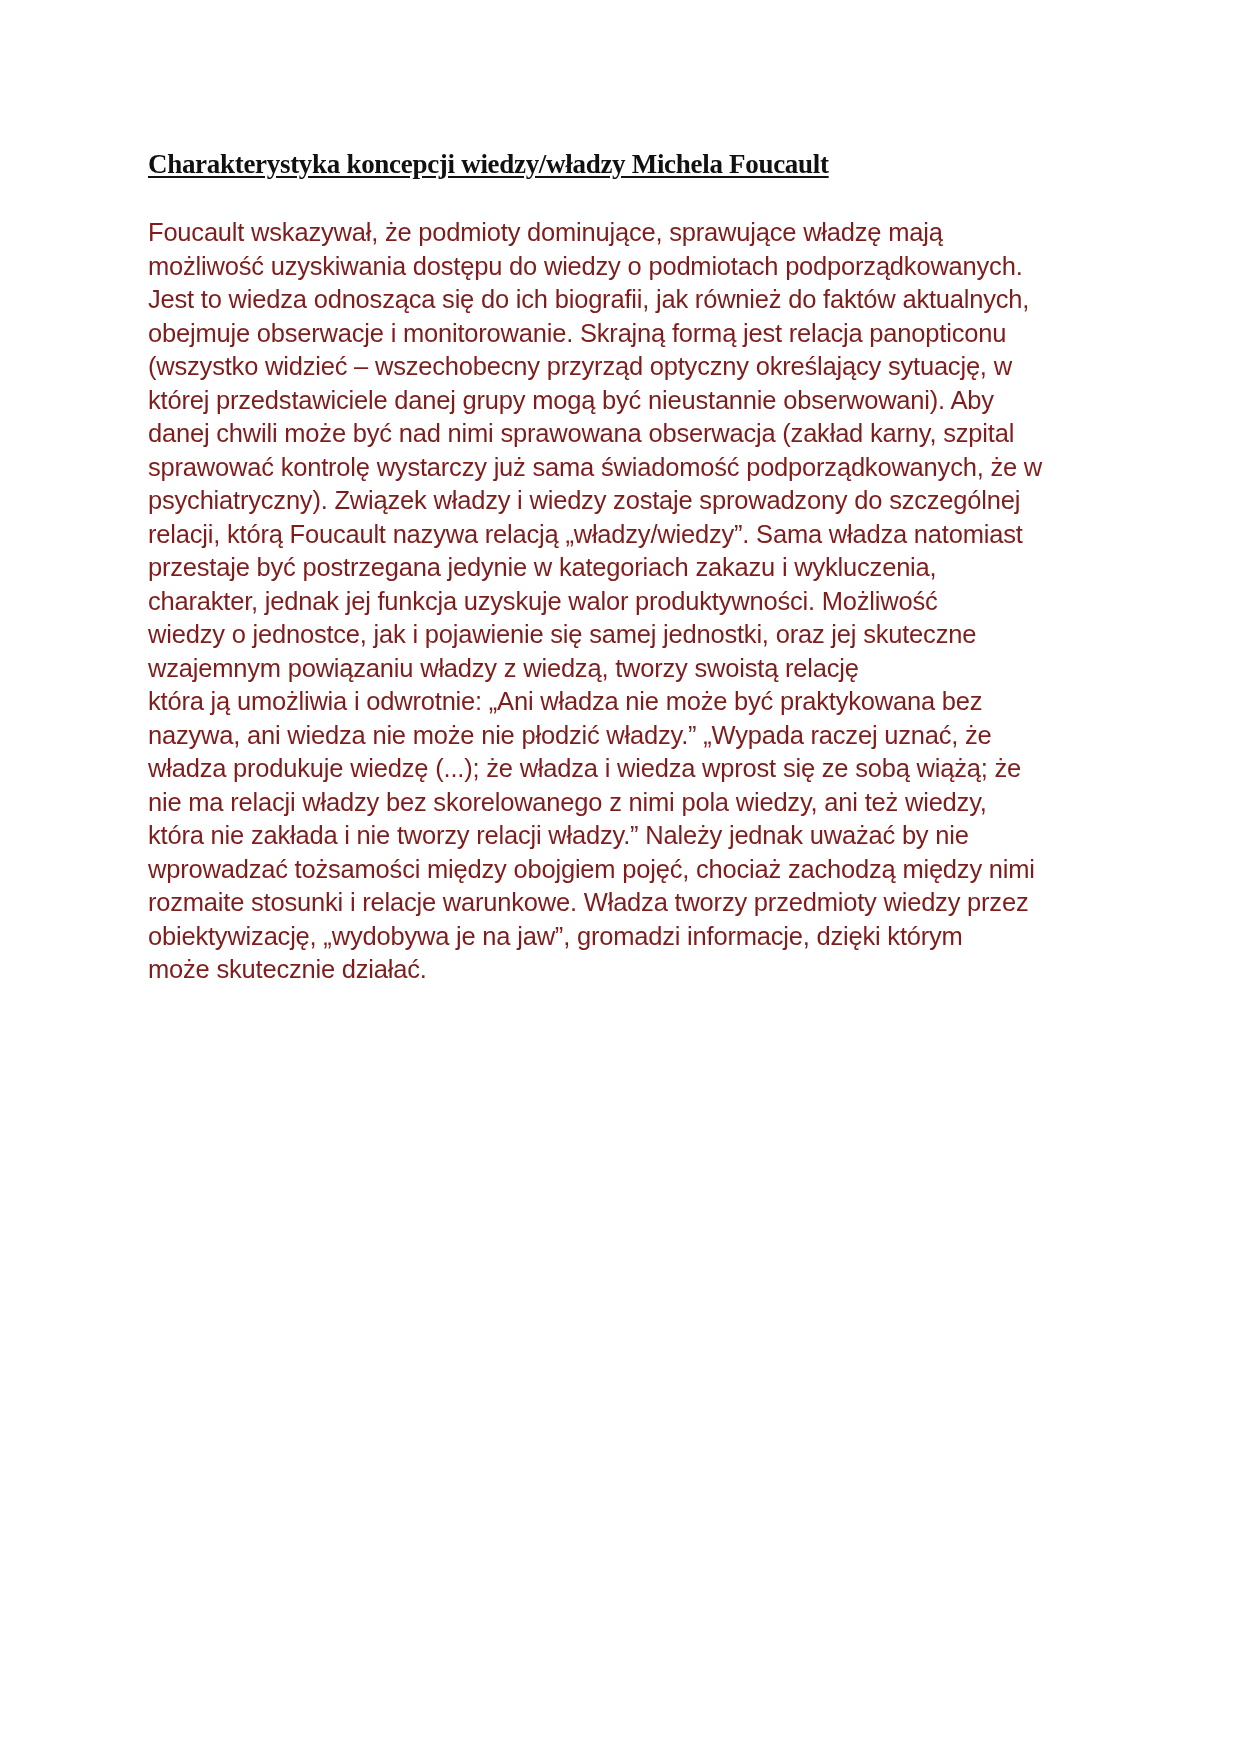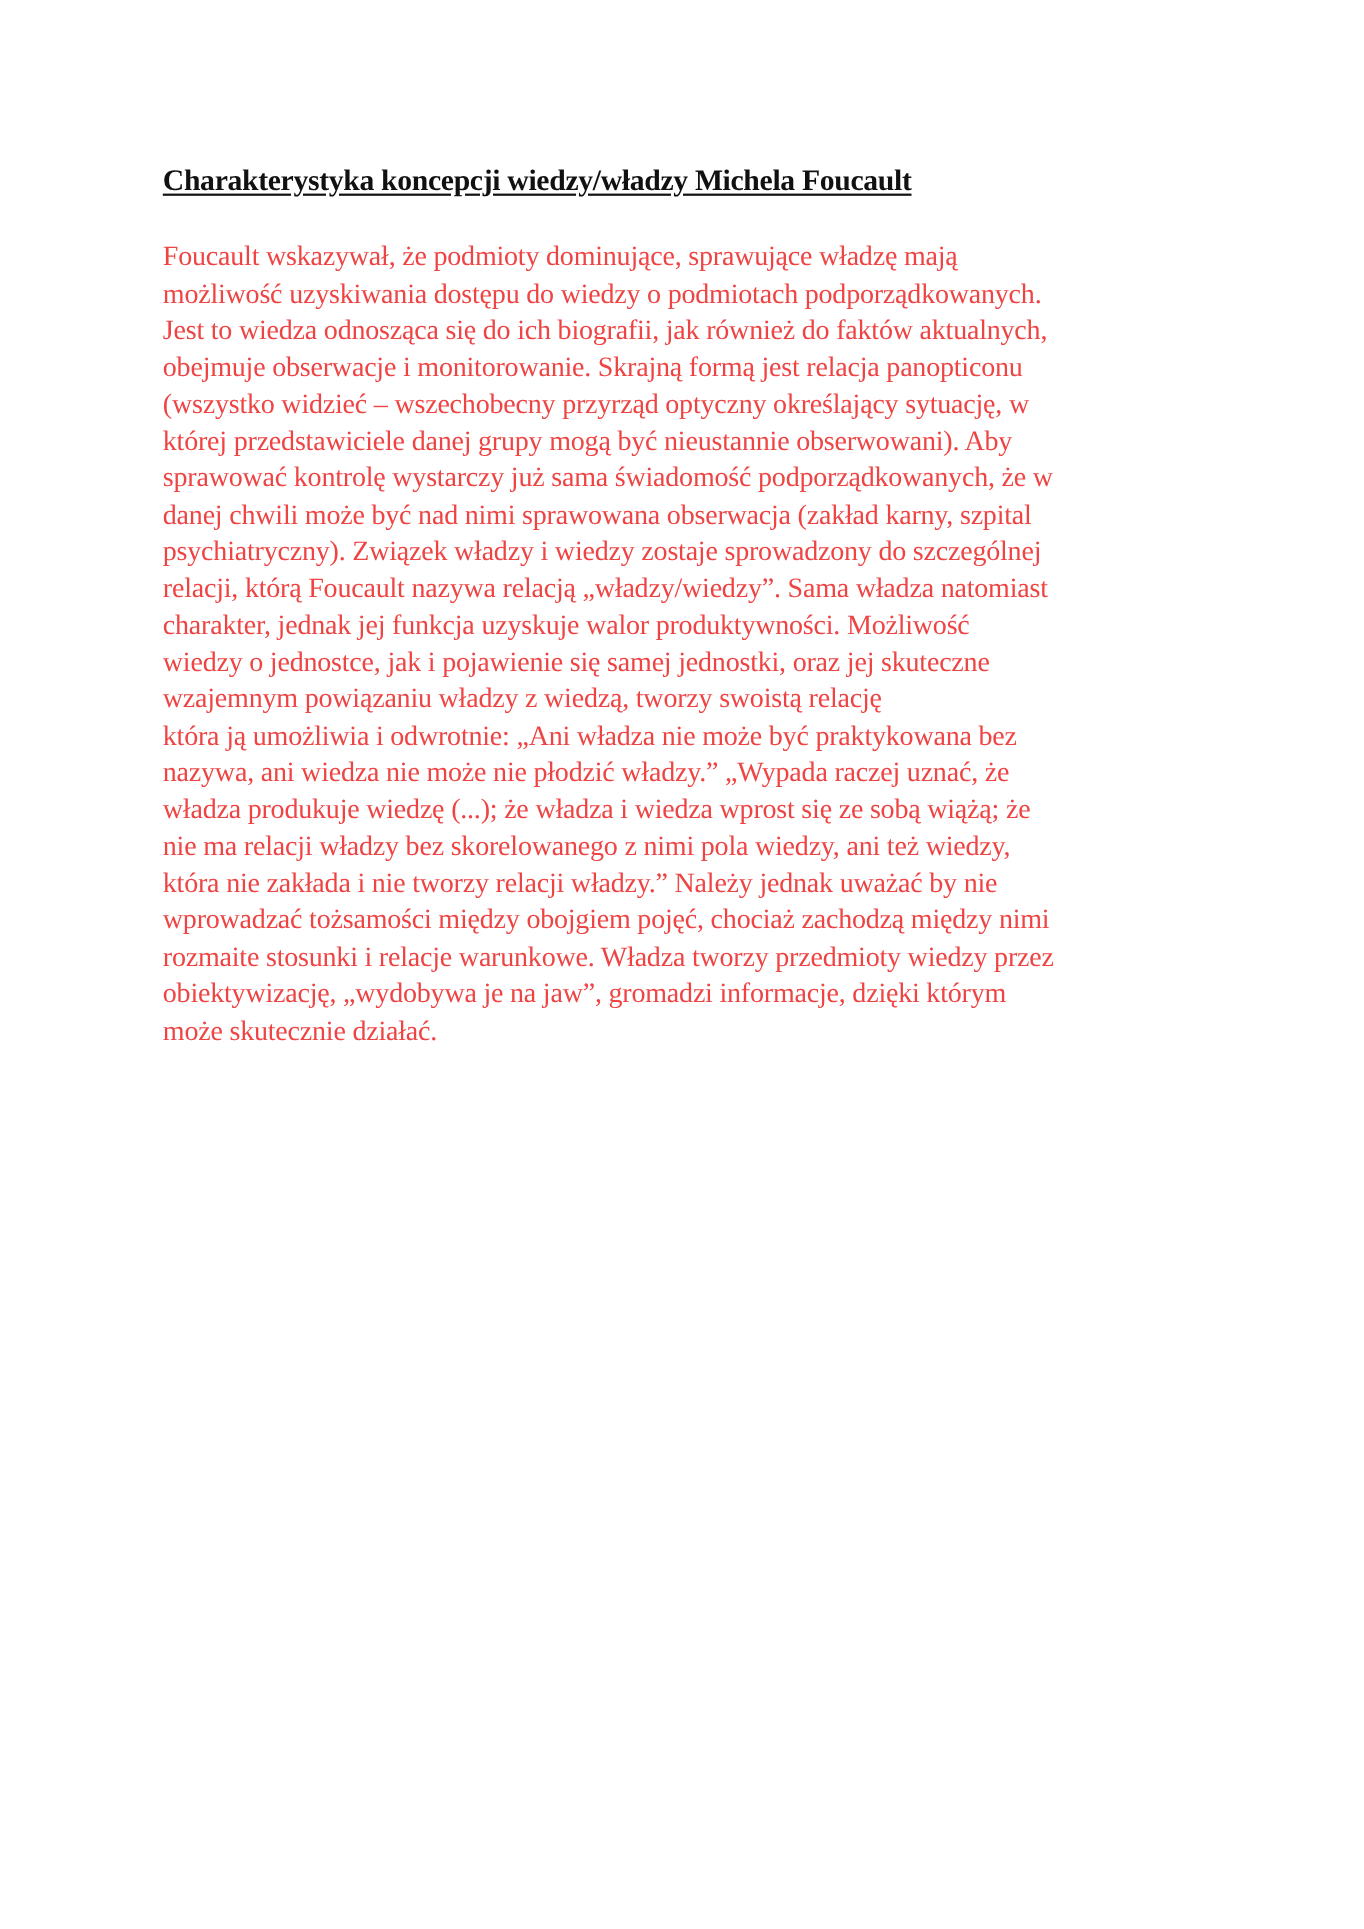--- a/index.html
+++ b/index.html
@@ -8,42 +8,43 @@
       position: absolute; left: 0; top: 0; width: 1240px; height: 1754px; background: #ffffff;
     }
     .title {
       position: absolute; left: 148px; top: 149px;
       font-family: "Liberation Serif", serif; font-weight: bold; font-size: 27px;
       color: #111111; text-decoration: underline; text-underline-offset: 3px;
       letter-spacing: -0.3px; white-space: nowrap;
     }
     .body-text {
       position: absolute; left: 148px; top: 216px; width: 960px;
-      font-family: Liberation Serif, serif; font-size: 25.5px; color: #ef4444;
+      font-family: Liberation Sans, sans-serif; font-size: 25.5px; color: #7f1d1d;
     }
     .line {
       height: 33.5px; line-height: 33.5px; white-space: nowrap; letter-spacing: -0.2px;
     }
   </style>
 </head>
 <body>
 
 <div class="page">
   <div class="title">Charakterystyka koncepcji wiedzy/władzy Michela Foucault</div>
   <div class="body-text">
     <div class="line">Foucault wskazywał, że podmioty dominujące, sprawujące władzę mają</div>
     <div class="line">możliwość uzyskiwania dostępu do wiedzy o podmiotach podporządkowanych.</div>
     <div class="line">Jest to wiedza odnosząca się do ich biografii, jak również do faktów aktualnych,</div>
     <div class="line">obejmuje obserwacje i monitorowanie. Skrajną formą jest relacja panopticonu</div>
     <div class="line">(wszystko widzieć – wszechobecny przyrząd optyczny określający sytuację, w</div>
     <div class="line">której przedstawiciele danej grupy mogą być nieustannie obserwowani). Aby</div>
+    <div class="line">danej chwili może być nad nimi sprawowana obserwacja (zakład karny, szpital</div>
     <div class="line">sprawować kontrolę wystarczy już sama świadomość podporządkowanych, że w</div>
-    <div class="line">danej chwili może być nad nimi sprawowana obserwacja (zakład karny, szpital</div>
     <div class="line">psychiatryczny). Związek władzy i wiedzy zostaje sprowadzony do szczególnej</div>
     <div class="line">relacji, którą Foucault nazywa relacją „władzy/wiedzy”. Sama władza natomiast</div>
+    <div class="line">przestaje być postrzegana jedynie w kategoriach zakazu i wykluczenia,</div>
     <div class="line">charakter, jednak jej funkcja uzyskuje walor produktywności. Możliwość</div>
     <div class="line">wiedzy o jednostce, jak i pojawienie się samej jednostki, oraz jej skuteczne</div>
     <div class="line">wzajemnym powiązaniu władzy z wiedzą, tworzy swoistą relację</div>
     <div class="line">która ją umożliwia i odwrotnie: „Ani władza nie może być praktykowana bez</div>
     <div class="line">nazywa, ani wiedza nie może nie płodzić władzy.” „Wypada raczej uznać, że</div>
     <div class="line">władza produkuje wiedzę (...); że władza i wiedza wprost się ze sobą wiążą; że</div>
     <div class="line">nie ma relacji władzy bez skorelowanego z nimi pola wiedzy, ani też wiedzy,</div>
     <div class="line">która nie zakłada i nie tworzy relacji władzy.” Należy jednak uważać by nie</div>
     <div class="line">wprowadzać tożsamości między obojgiem pojęć, chociaż zachodzą między nimi</div>
     <div class="line">rozmaite stosunki i relacje warunkowe. Władza tworzy przedmioty wiedzy przez</div>

